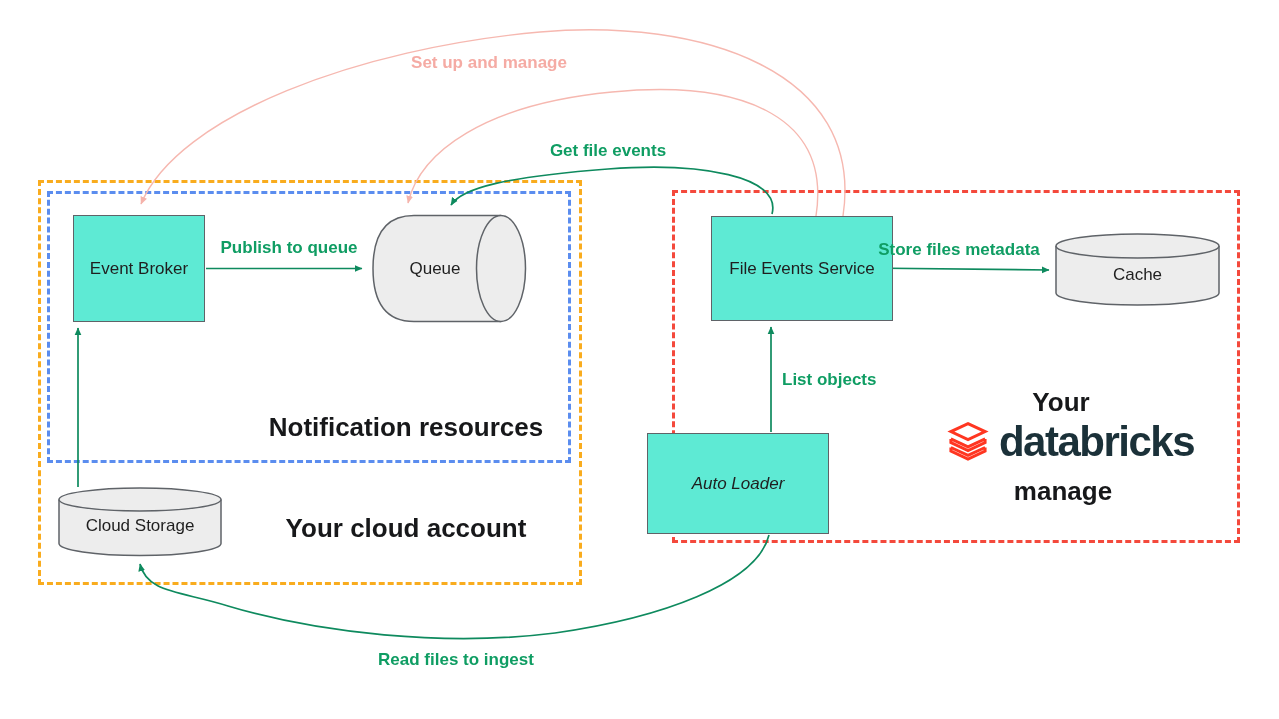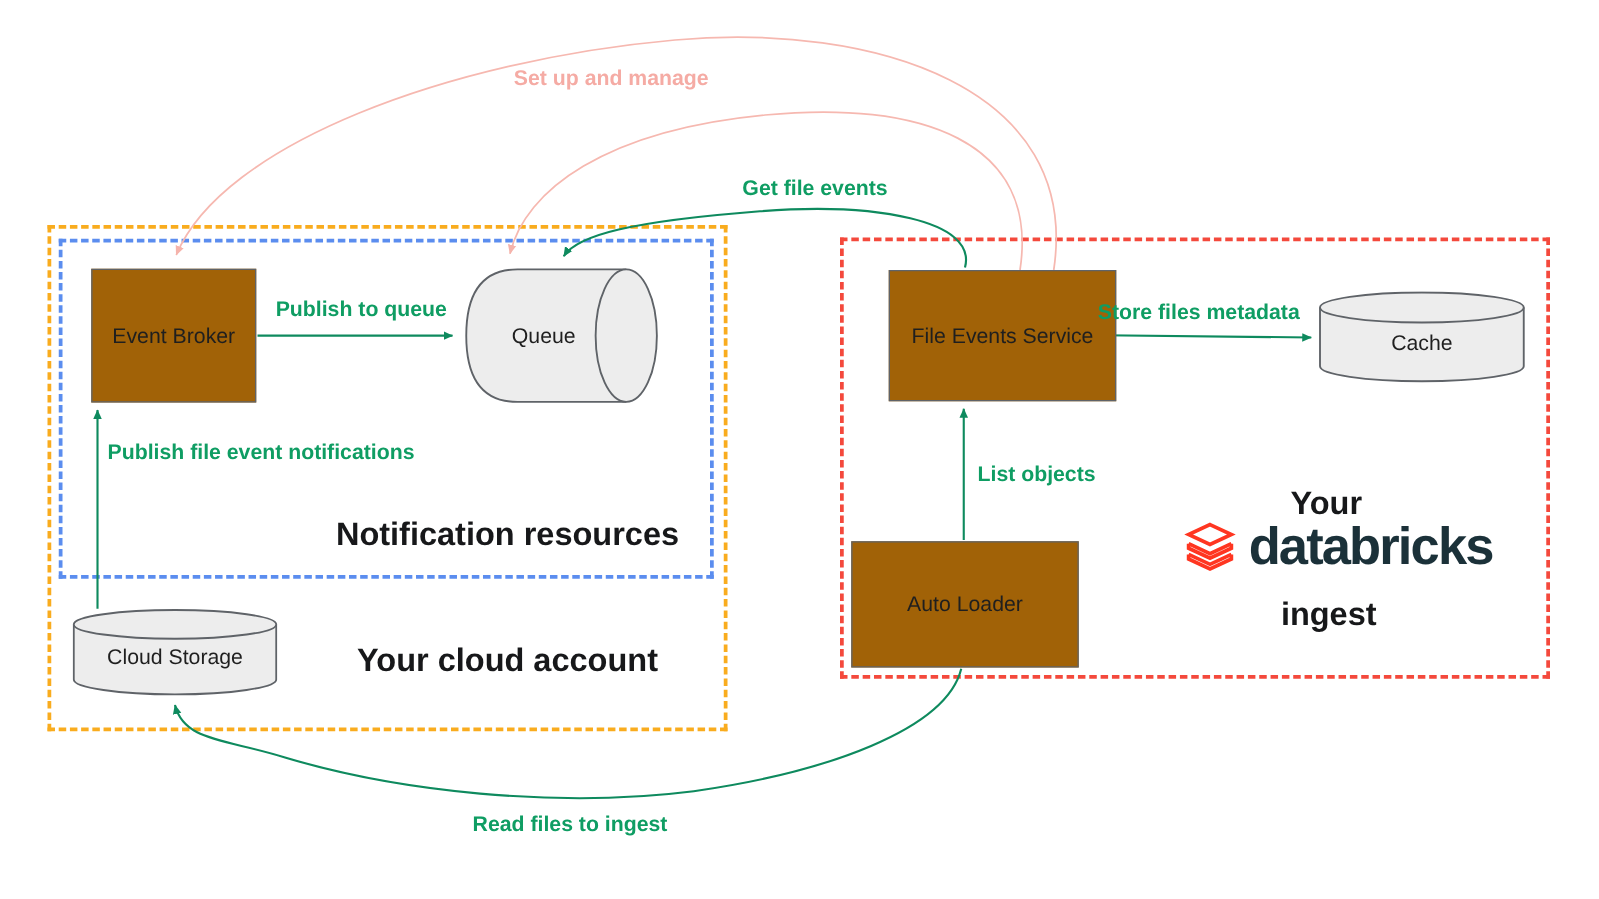--- a/index.html
+++ b/index.html
@@ -8,63 +8,63 @@
     font-family:"Liberation Sans","DejaVu Sans",sans-serif;
   }
   
   .group{position:absolute;box-sizing:border-box;background:transparent;}
   .group.orange{left:38px;top:180px;width:544px;height:405px;border:3px dashed #F9AC1E;}
   .group.blue{left:47px;top:191px;width:524px;height:272px;border:3px dashed #5B8DEF;}
   .group.red{left:672px;top:190px;width:568px;height:353px;border:3px dashed #F4493C;}
 
   
   .node{
-    position:absolute;box-sizing:border-box;background:#a16207;border:1.5px solid #5f6368;
+    position:absolute;box-sizing:border-box;background:#5eead4;border:1.5px solid #5f6368;
     display:flex;align-items:center;justify-content:center;
     font-size:17px;color:#1f1f1f;text-align:center;
   }
   .node-event-broker{left:73px;top:215px;width:132px;height:107px;}
   .node-file-events{left:711px;top:216px;width:182px;height:105px;}
-  .node-auto-loader{left:681px;top:433px;width:182px;height:101px;}
+  .node-auto-loader{left:647px;top:433px;width:182px;height:101px;font-style:italic;}
 
   .cyl{position:absolute;}
   .cyl svg{position:absolute;left:0;top:0;}
   .cyl .cyl-label{
     position:absolute;left:0;top:0;width:100%;height:100%;
     display:flex;align-items:center;justify-content:center;
     font-size:17px;color:#1f1f1f;
   }
   .cyl-queue{left:368px;top:214px;width:159px;height:109px;}
   .cyl-queue .cyl-label{width:134px;}
   .cyl-cache{left:1055px;top:233px;width:165px;height:74px;}
   .cyl-cache .cyl-label{padding-top:9px;box-sizing:border-box;}
   .cyl-cloud{left:58px;top:487px;width:164px;height:70px;}
   .cyl-cloud .cyl-label{padding-top:7px;box-sizing:border-box;}
 
   
   .elabel{position:absolute;font-size:17px;white-space:nowrap;color:#0F9D63;font-weight:bold;}
   .elabel.center{transform:translateX(-50%);}
   .elabel.pink{color:#F5ABA4;}
   .lbl-pub-queue{left:289px;top:238px;}
-  .lbl-get-events{left:608px;top:141px;margin-left:44px;}
+  .lbl-get-events{left:608px;top:141px;}
   .lbl-store-meta{left:959px;top:240px;}
   .lbl-pub-notif{left:86px;top:352px;}
   .lbl-list-obj{left:782px;top:370px;}
   .lbl-read-files{left:456px;top:650px;}
   .lbl-setup{left:489px;top:53px;}
 
   
   .blabel{position:absolute;font-size:26px;font-weight:700;color:#17181a;white-space:nowrap;transform:translateX(-50%);}
   .lbl-notif-res{left:406px;top:412px;}
   .lbl-cloud-acct{left:406px;top:513px;}
   .lbl-your{left:1061px;top:387px;}
   .lbl-cluster{left:1063px;top:476px;}
 
   
-  .db-lockup{position:absolute;left:920px;top:416px;width:300px;height:52px;display:flex;justify-content:center;gap:9px;}
+  .db-lockup{position:absolute;left:920px;top:416px;width:300px;height:52px;display:flex;align-items:center;justify-content:center;gap:9px;}
   .db-word{font-size:42px;font-weight:700;color:#1B3139;letter-spacing:-1.5px;line-height:1;}
 
   .overlay{position:absolute;left:0;top:0;width:1279px;height:719px;pointer-events:none;}
 </style>
 </head>
 <body>
 
 <div class="canvas">
 
   <div class="group orange"></div>
@@ -131,28 +131,27 @@
   </div>
 
   <div class="node node-auto-loader">
     <span>Auto Loader</span>
   </div>
 
   <div class="elabel pink center lbl-setup">Set up and manage</div>
   <div class="elabel center lbl-get-events">Get file events</div>
   <div class="elabel center lbl-pub-queue">Publish to queue</div>
   <div class="elabel center lbl-store-meta">Store files metadata</div>
-  <div class="elabel lbl-pub-notif">Publish file event notifications</div>
   <div class="elabel lbl-list-obj">List objects</div>
   <div class="elabel center lbl-read-files">Read files to ingest</div>
 
   <div class="blabel lbl-cloud-acct">Your cloud account</div>
   <div class="blabel lbl-notif-res">Notification resources</div>
   <div class="blabel lbl-your">Your</div>
-  <div class="blabel lbl-cluster">ingest</div>
+  <div class="blabel lbl-cluster">manage</div>
 
   <div class="db-lockup">
     <svg width="44" height="44" viewBox="0 0 36 36">
       <g fill="none" stroke="#FF3621" stroke-width="2.4" stroke-linejoin="miter">
         <path d="M18 3 L32 9.5 L18 16 L4 9.5 Z"></path>
         <path d="M4 15.5 L18 22 L32 15.5 M4 15.5 V18.5 L18 25 L32 18.5 V15.5"></path>
         <path d="M4 22.5 L18 29 L32 22.5 M4 22.5 V25.5 L18 32 L32 25.5 V22.5"></path>
       </g>
     </svg>
     <span class="db-word">databricks</span>

